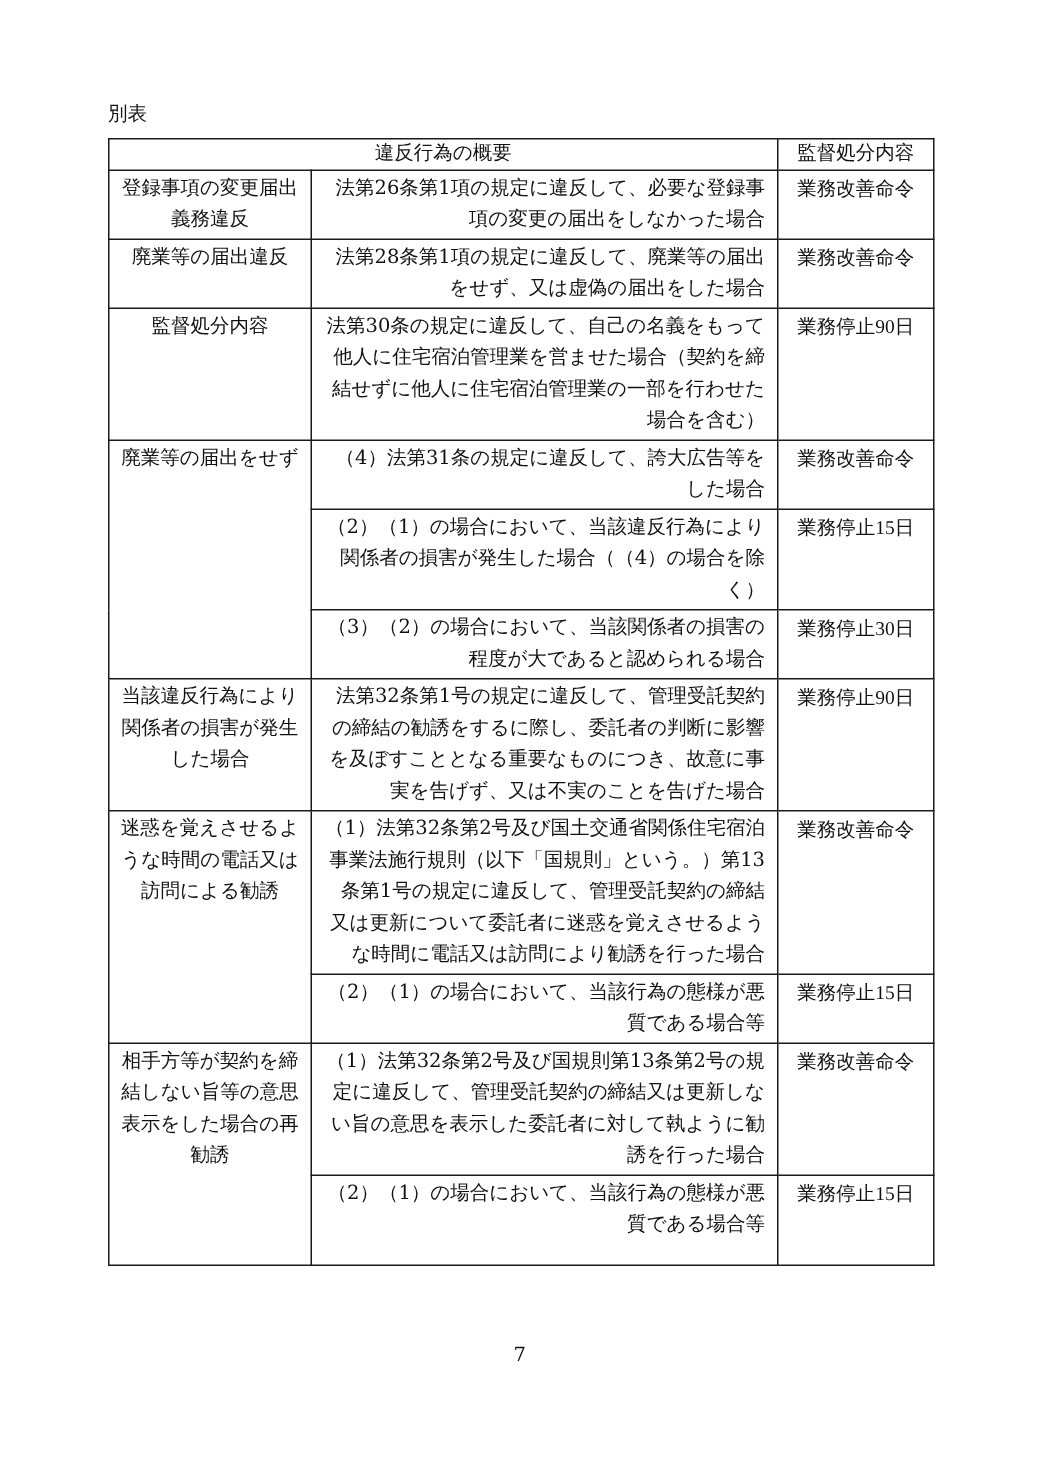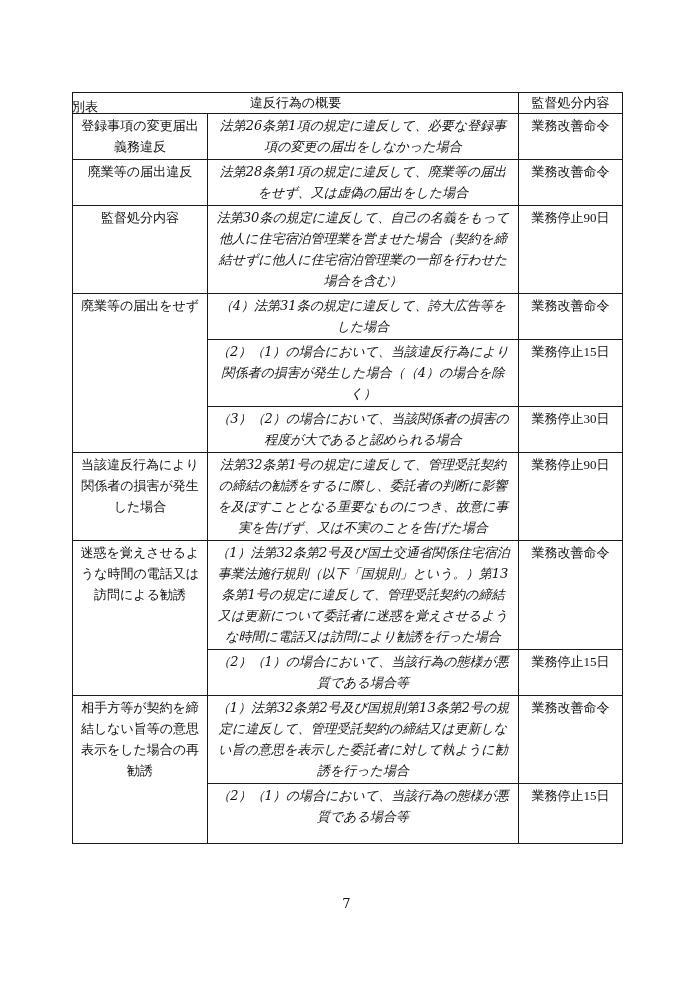--- a/index.html
+++ b/index.html
@@ -19,21 +19,20 @@
     position: absolute;
     inset: 0;
     background: #ffffff;
   }
   .table-label {
     position: absolute;
     left: 72px;
     top: 68px;
     font-size: 13px;
     line-height: 18px;
-    margin-top: 30px;
   }
   table.violations {
     position: absolute;
     left: 72px;
     top: 92px;
     width: 550px;
     border-collapse: collapse;
     table-layout: fixed;
     font-size: 13px;
   }
@@ -54,22 +53,21 @@
     vertical-align: middle;
     padding: 0 2px;
     line-height: 20px;
   }
   td.cat {
     padding: 1px 6px 2px 6px;
     text-align: center;
   }
   td.desc {
     padding: 1px 8px 2px 8px;
-    text-align: center;
-    font-style: italic;
+    text-align: right;
   }
   td.disp {
     padding: 1px 2px 2px 2px;
     text-align: center;
     font-family: Liberation Serif, serif;
   }
   tr.h-extra td { height: 56px; }
   .page-number {
     position: absolute;
     left: 0;

